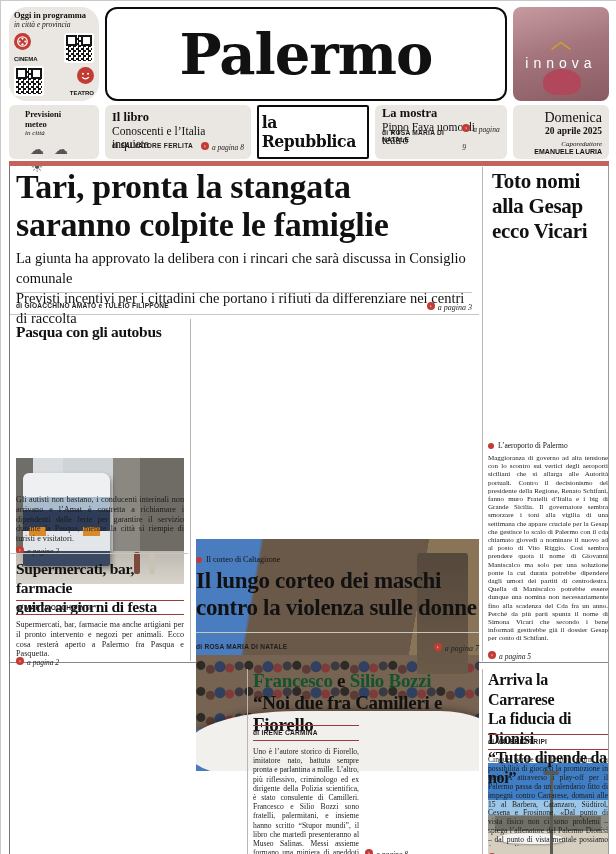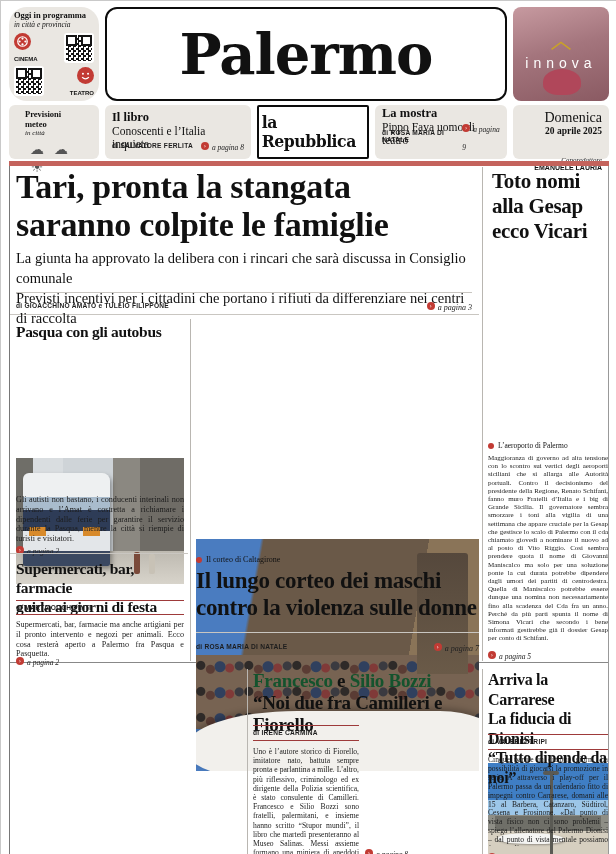--- a/index.html
+++ b/index.html
@@ -117,21 +117,21 @@
     <div class="ktitle">Pippo Fava uomo di teatro</div>
     <div style="position:absolute;left:7px;right:7px;bottom:5px;display:flex;justify-content:space-between;align-items:center;">
       <span class="byline">di ROSA MARIA DI NATALE</span>
       <span><span class="pgdot">›</span><span class="pageref" style="font-size:7.5px;">a pagina 9</span></span>
     </div>
   </div>
 
   <div class="abs boxbg" style="left:512px;top:104px;width:96px;height:54px;padding:5px 7px;box-sizing:border-box;text-align:right;">
     <div style="font-size:14px;">Domenica</div>
     <div style="font-weight:bold;font-size:9.5px;">20 aprile 2025</div>
-    <div class="it" style="font-size:7px;margin-top:20px;">Caporedattore</div>
+    <div class="it" style="font-size:7px;margin-top:4px;">Caporedattore</div>
     <div class="sans" style="font-weight:bold;font-size:7px;">EMANUELE LAURIA</div>
   </div>
 
   <div class="abs" style="left:8px;top:160px;width:600px;height:5px;background:#c4635c;"></div>
 
   <div class="abs vline" style="left:8px;top:165px;height:688px;background:#777;"></div>
   <div class="abs vline" style="left:607px;top:165px;height:688px;background:#999;"></div>
   <div class="abs vline" style="left:481px;top:166px;height:494px;"></div>
   <div class="abs vline" style="left:189px;top:318px;height:342px;"></div>
   <div class="abs rule" style="left:9px;top:313px;width:469px;"></div>

